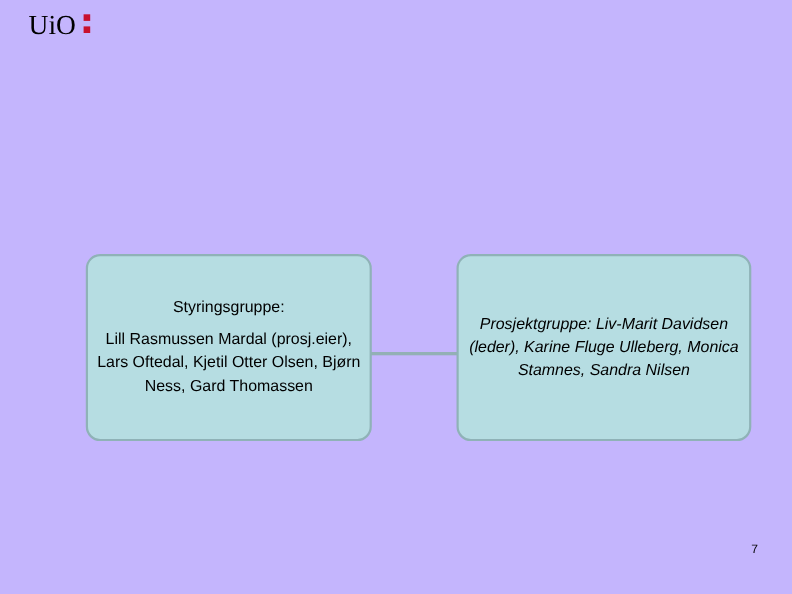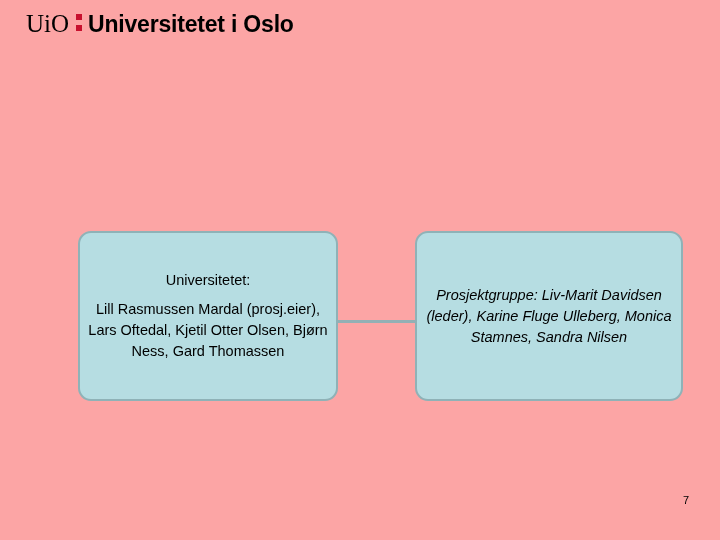--- a/index.html
+++ b/index.html
@@ -10,21 +10,21 @@
     width: 720px;
     height: 540px;
     background: #ffffff;
     font-family: "Liberation Sans", sans-serif;
     overflow: hidden;
   }
   .slide {
     position: relative;
     width: 720px;
     height: 540px;
-    background: #fca5a5;
+    background: #c4b5fd;
   }
 
   
   .logo {
     position: absolute;
     left: 26px;
     top: 11px;
     display: flex;
     align-items: baseline;
     white-space: nowrap;
@@ -141,30 +141,29 @@
 <body>
 
 <div class="slide">
 
   <div class="logo">
     <span class="logo-uio">UiO</span>
     <span class="logo-dots">
         <i></i>
         <i></i>
       </span>
-    <span class="logo-name">Universitetet i Oslo</span>
   </div>
 
 
   <div class="diagram">
 
     <div class="connector"></div>
 
     <div class="node" id="node-styringsgruppe">
-      <p>Universitetet:</p>
+      <p>Styringsgruppe:</p>
       <p>Lill Rasmussen Mardal (prosj.eier), Lars Oftedal, Kjetil Otter Olsen, Bjørn Ness, Gard Thomassen</p>
     </div>
 
     <div class="node" id="node-prosjektgruppe">
       <p>Prosjektgruppe: Liv-Marit Davidsen (leder), Karine Fluge Ulleberg, Monica Stamnes, Sandra Nilsen</p>
     </div>
 
   </div>
 
   <div class="page-number">7</div>

